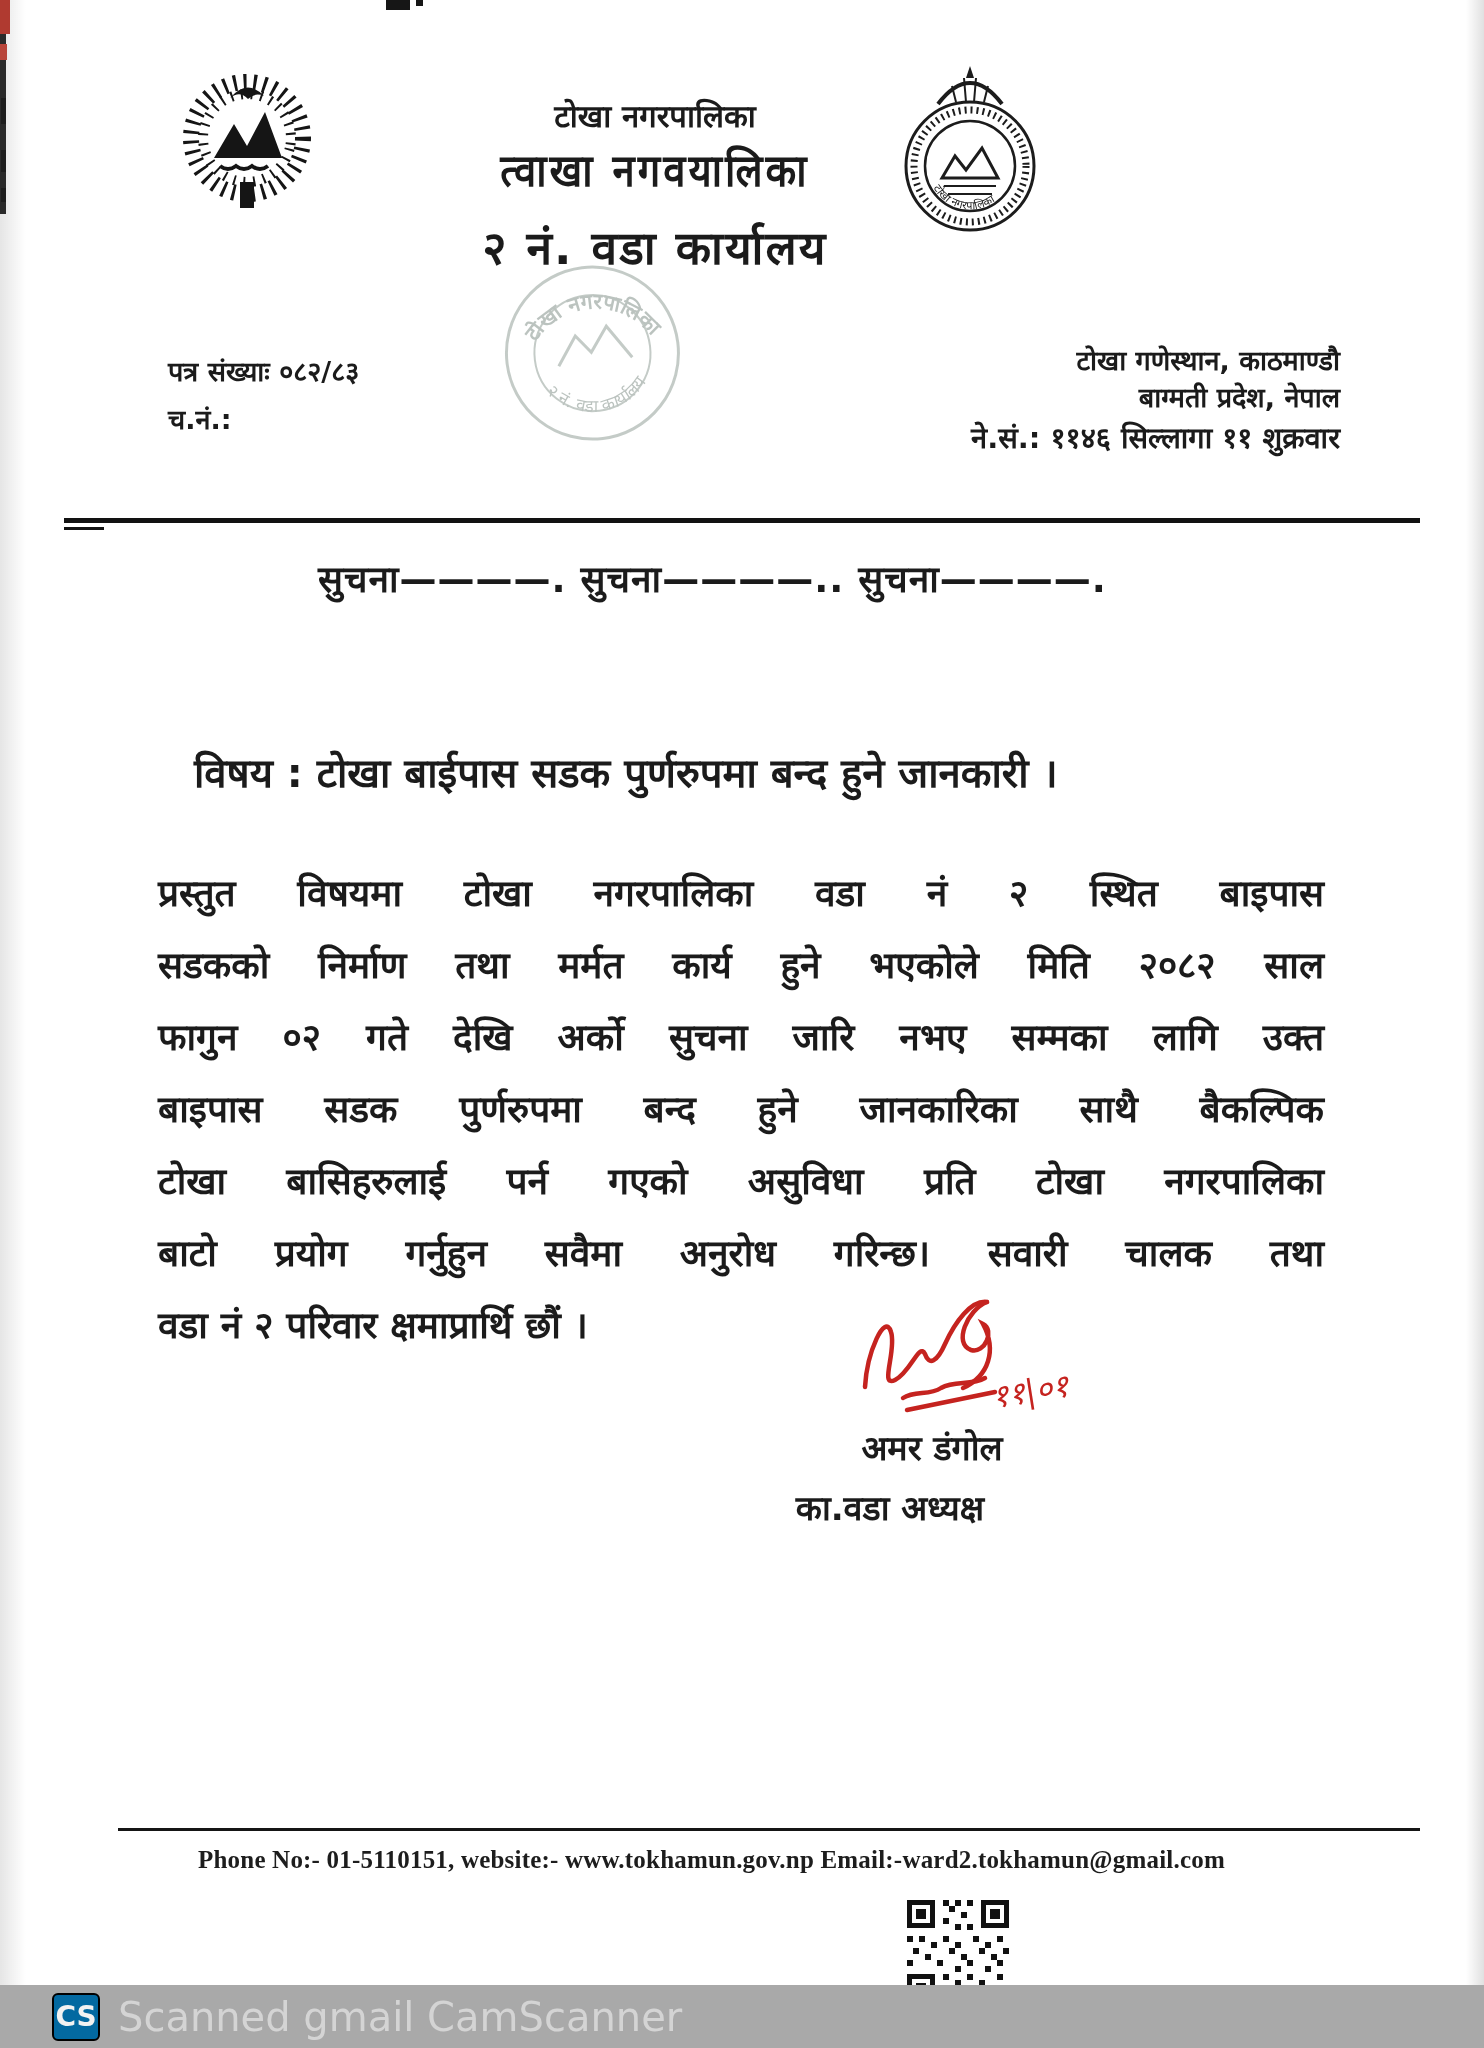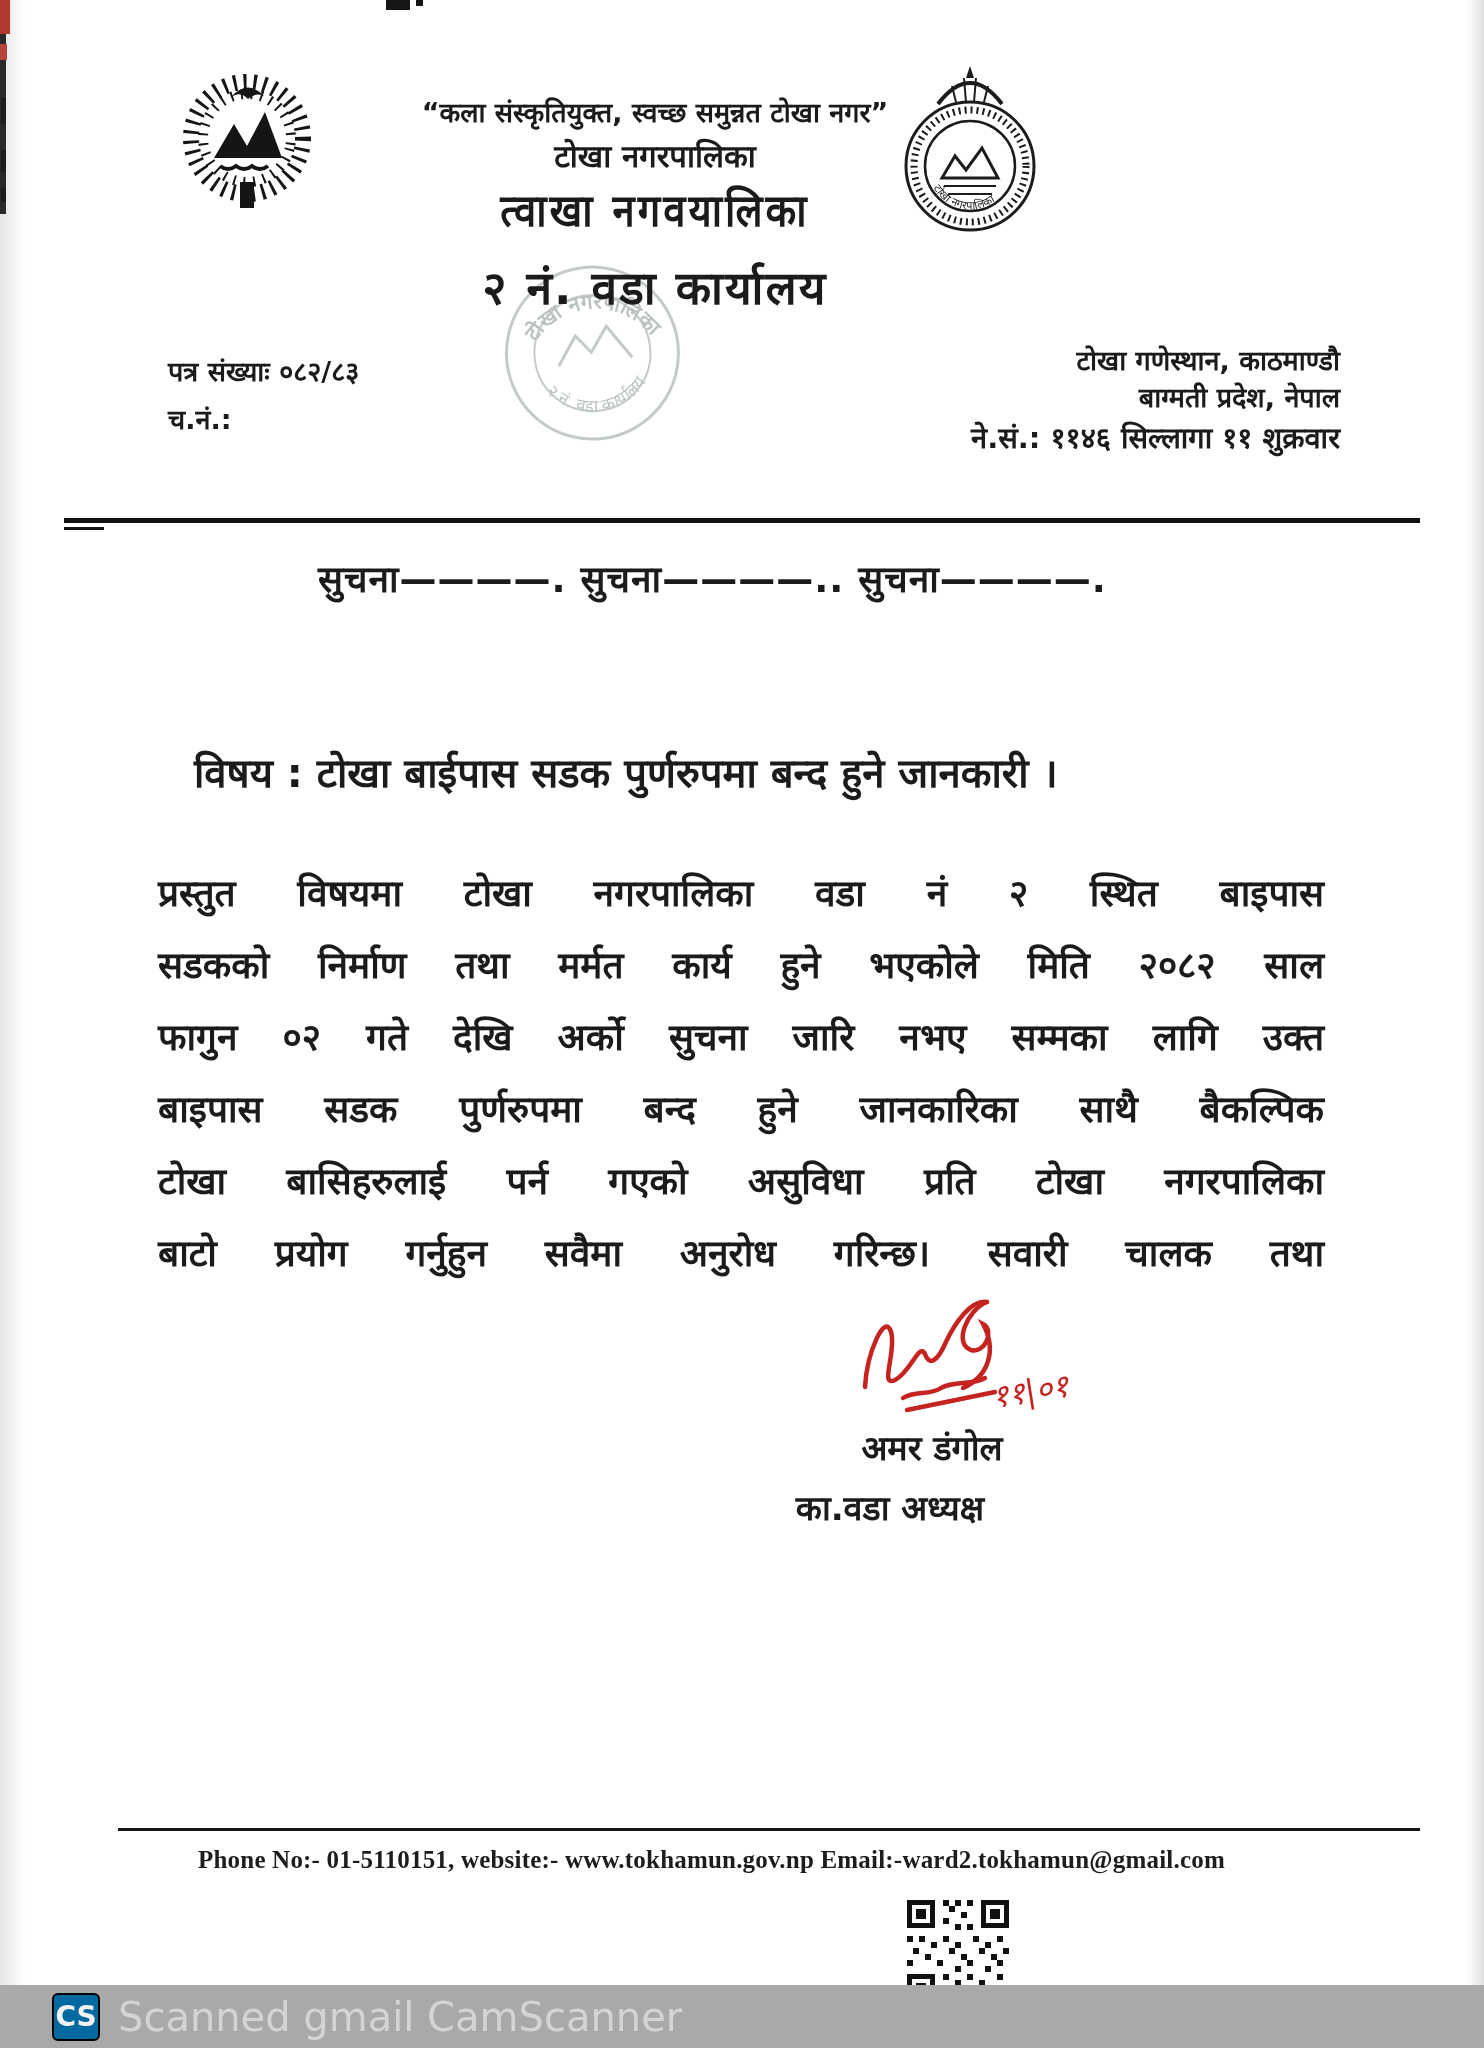--- a/index.html
+++ b/index.html
@@ -127,21 +127,20 @@
     <text font-size="21" fill="#5f7168" font-weight="bold">
       <textPath href="#wmTop" startOffset="16%">टोखा नगरपालिका</textPath>
     </text>
     <text font-size="17" fill="#5f7168">
       <textPath href="#wmBot" startOffset="12%">२ नं. वडा कार्यालय</textPath>
     </text>
   </svg>
 </div>
 
 <div class="abs hdr">
-  <div class="slogan">“कला संस्कृतियुक्त, स्वच्छ समुन्नत टोखा नगर”</div>
   <div class="muni">टोखा नगरपालिका</div>
   <div class="muni-script">त्वाखा नगवयालिका</div>
   <div class="office">२ नं. वडा कार्यालय</div>
 </div>
 
 <div class="abs meta-left">
   <div>पत्र संख्याः ०८२/८३</div>
   <div>च.नं.:</div>
 </div>
 
@@ -158,20 +157,21 @@
 
 <div class="abs subject">विषय : टोखा बाईपास सडक पुर्णरुपमा बन्द हुने जानकारी ।</div>
 
 <div class="abs body-text">
   <div class="bline">प्रस्तुत विषयमा टोखा नगरपालिका वडा नं २ स्थित बाइपास</div>
   <div class="bline">सडकको निर्माण तथा मर्मत कार्य हुने भएकोले मिति २०८२ साल</div>
   <div class="bline">फागुन ०२ गते देखि अर्को सुचना जारि नभए सम्मका लागि उक्त</div>
   <div class="bline">बाइपास सडक पुर्णरुपमा बन्द हुने जानकारिका साथै बैकल्पिक</div>
   <div class="bline">टोखा बासिहरुलाई पर्न गएको असुविधा प्रति टोखा नगरपालिका</div>
   <div class="bline">बाटो प्रयोग गर्नुहुन सवैमा अनुरोध गरिन्छ। सवारी चालक तथा</div>
+  <div class="bline last">वडा नं २ परिवार क्षमाप्रार्थि छौं ।</div>
 </div>
 
 <div class="abs sig-svg">
   <svg width="260" height="140" viewBox="0 0 260 140">
     <g stroke="#c5231f" stroke-width="4.5" fill="none" stroke-linecap="round">
       <path d="M20,95 C22,60 40,20 46,40 C52,58 34,96 50,88 C66,80 74,50 80,62 C84,74 92,70 100,52 C110,30 126,8 142,10"></path>
       <path d="M142,10 C122,18 108,52 126,58 C140,62 150,38 138,32 C152,58 144,84 118,96"></path>
       <path d="M58,106 C70,98 84,104 96,96 C110,88 126,94 140,86"></path>
       <path d="M62,118 L150,100"></path>
     </g>

